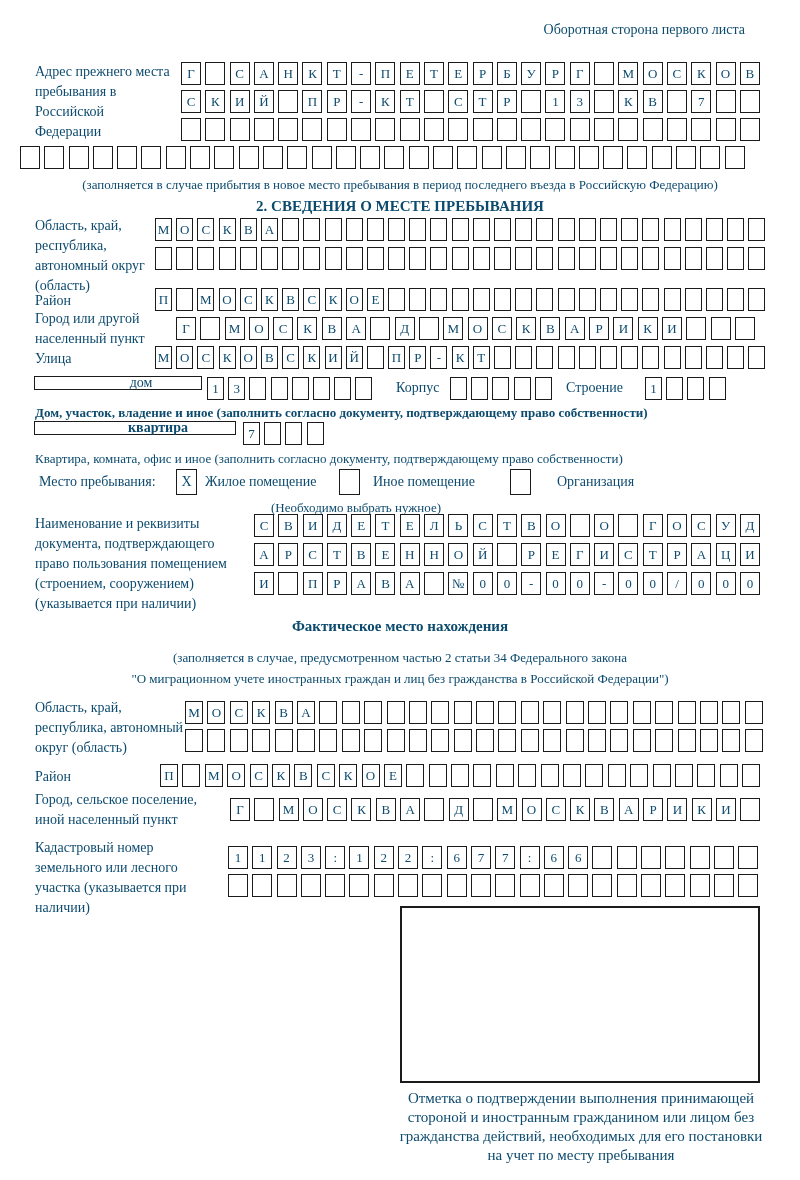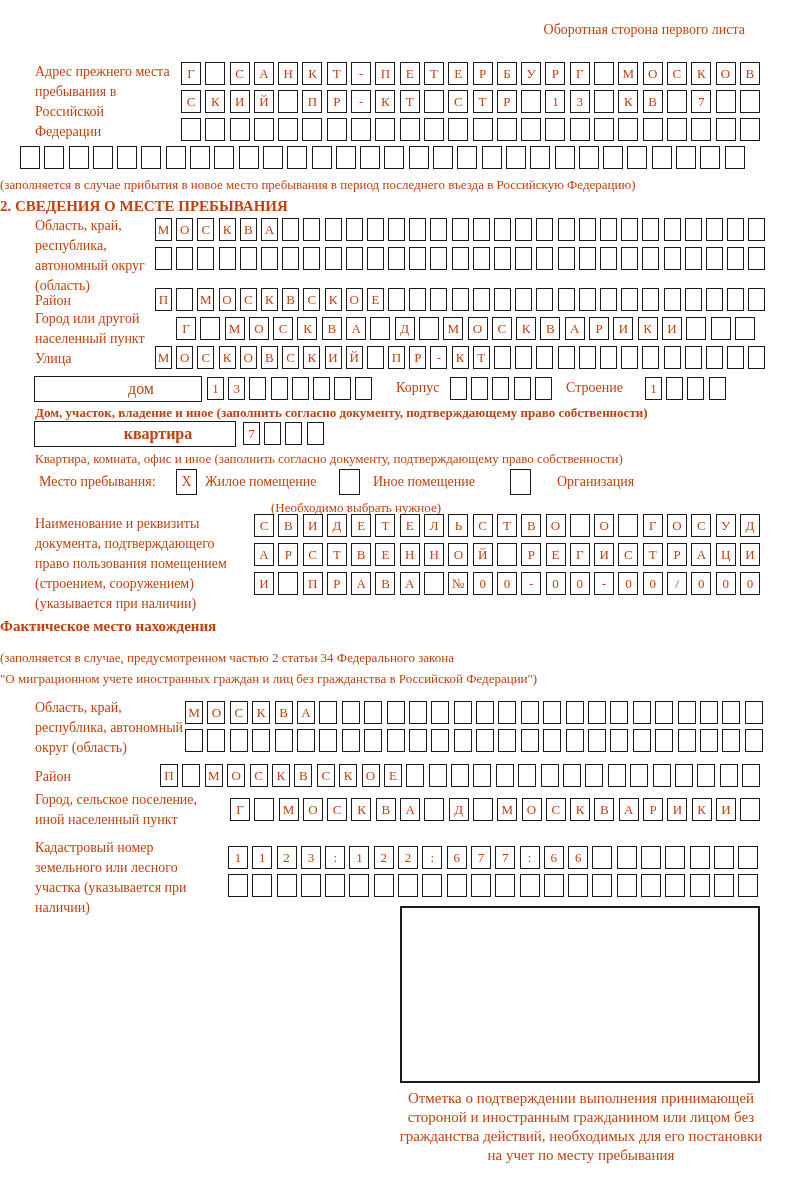--- a/index.html
+++ b/index.html
@@ -1,33 +1,33 @@
 <!DOCTYPE html>
 <html><head>
 <meta charset="utf-8">
 <style>
   html,body{margin:0;padding:0;background:#fff;}
-  .page{position:relative;width:800px;height:1180px;background:#fff;color:#c2410c;
+  .page{position:relative;width:800px;height:1180px;background:#fff;color:#0c4a6e;
         font-family:"Liberation Serif", serif;overflow:hidden;}
   .abs{position:absolute;}
   .label{font-size:14px;line-height:20px;}
   .inline-label{font-size:14px;}
   .caption{font-size:13px;}
   .note{font-size:13px;}
-  .center{width:800px;text-align:left;left:0;}
+  .center{width:800px;text-align:center;left:0;}
   .h2{font-size:15px;font-weight:bold;}
   .cells{display:flex;}
   .cell{flex:none;height:23px;box-sizing:border-box;border:1.6px solid #1b1b1b;
         display:flex;align-items:center;justify-content:center;
         font-size:13px;font-family:"Liberation Serif", serif;background:#fff;}
   .p24{gap:4.3px}  .p24 .cell{width:20px;}
   .p21{gap:4.2px}  .p21 .cell{width:17px;}
   .p22b{gap:4.4px} .p22b .cell{width:18px;}
-  .wide-box{box-sizing:border-box;border:1.7px solid #1b1b1b;height:26px;
-        display:flex;align-items:center;justify-content:center;font-size:16px;background:#fff;padding-left:46px;}
+  .wide-box{box-sizing:border-box;border:1.7px solid #1b1b1b;height:14px;
+        display:flex;align-items:center;justify-content:center;font-size:14px;background:#fff;padding-left:46px;}
   .checkbox{box-sizing:border-box;border:1.7px solid #1b1b1b;width:21px;height:26px;
         display:flex;align-items:center;justify-content:center;font-size:14px;background:#fff;}
   .stamp-box{box-sizing:border-box;border:2px solid #1b1b1b;background:#fff;}
   .stamp-caption{font-size:15px;line-height:19px;text-align:center;}
 </style>
 </head>
 <body>
 
 <div class="page">
 

